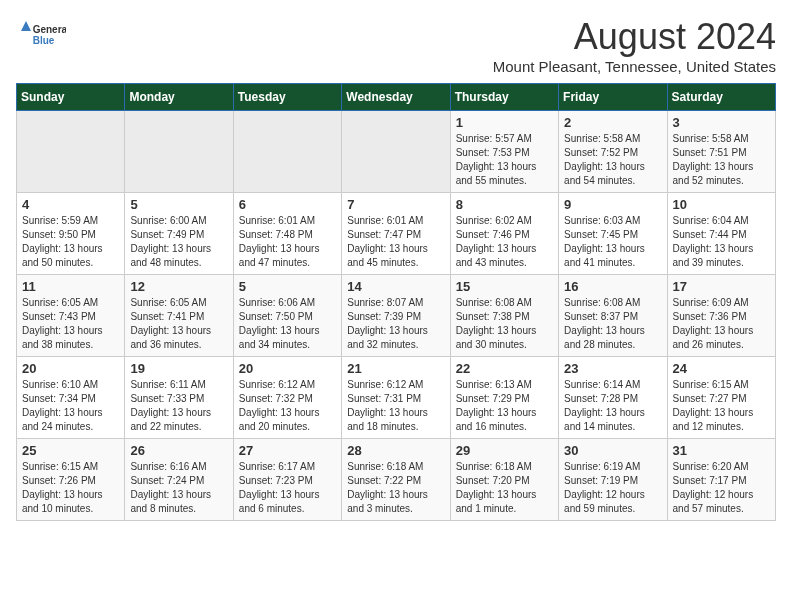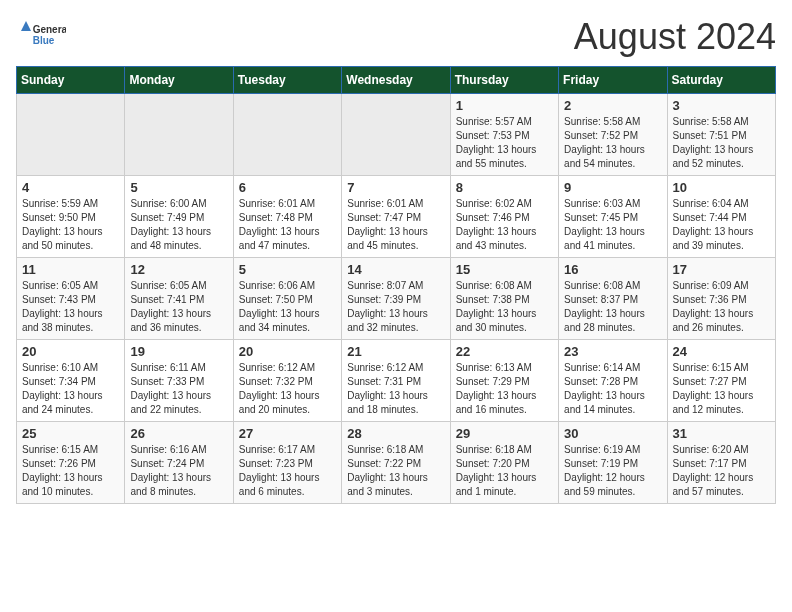--- a/index.html
+++ b/index.html
@@ -83,20 +83,21 @@
 <div class="header-section">
   <div class="logo">
   <svg width="50" height="40" viewBox="0 0 60 40">
     <text x="20" y="16" font-size="12" font-weight="bold" fill="#333" font-family="Arial">General</text>
     <text x="20" y="30" font-size="12" font-weight="bold" fill="#3a7abf" font-family="Arial">Blue</text>
     <polygon points="12,2 18,14 6,14" fill="#3a7abf"></polygon>
   </svg>
 </div>
   <div class="title-section">
     <div class="calendar-title">August 2024</div>
+    <div class="calendar-subtitle">Mount Pleasant, Tennessee, United States</div>
   </div>
 </div>
 
 <table>
   <thead>
     <tr>
       <th>Sunday</th>
       <th>Monday</th>
       <th>Tuesday</th>
       <th>Wednesday</th>

